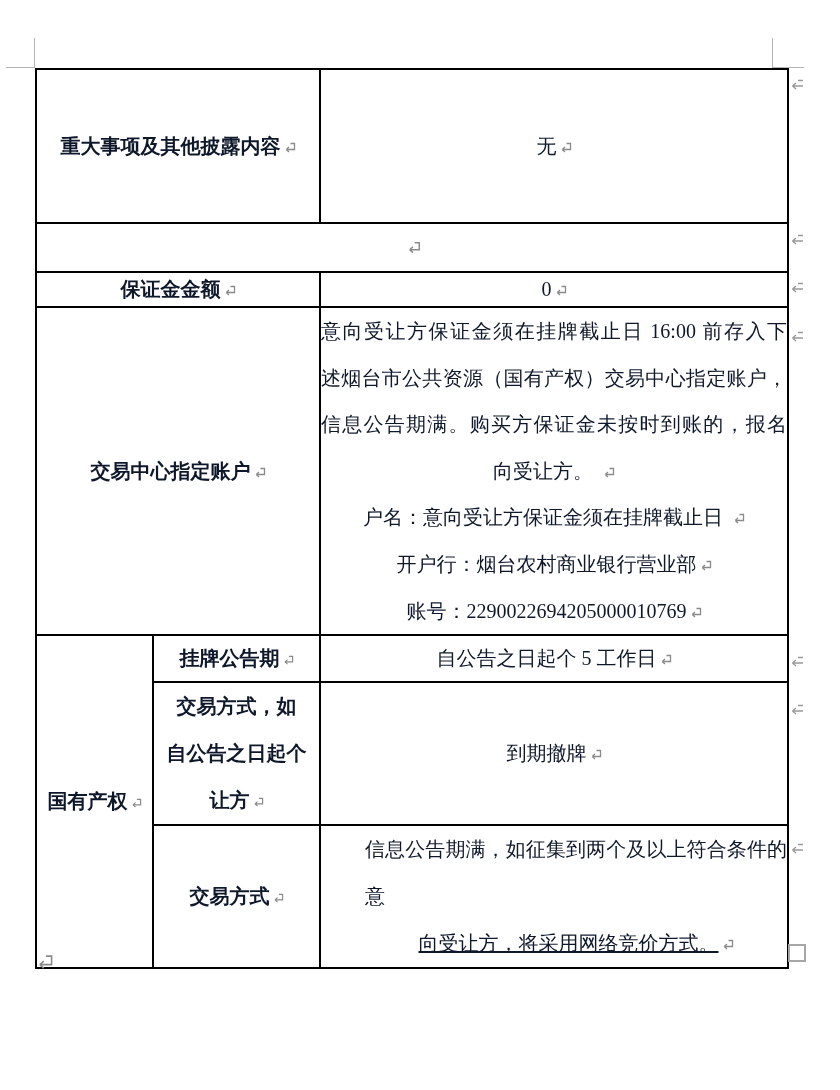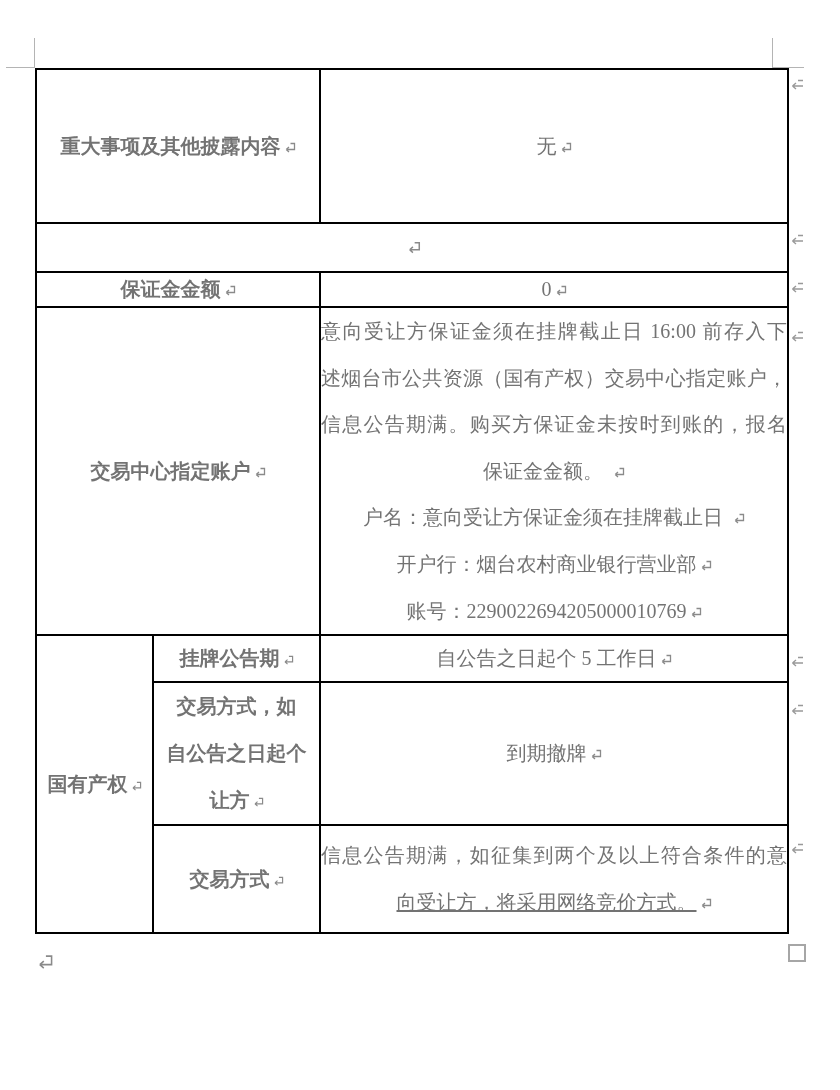--- a/index.html
+++ b/index.html
@@ -1,21 +1,21 @@
 <!DOCTYPE html>
 <html><head>
 <meta charset="utf-8">
 <style>
   html,body{margin:0;padding:0;background:#ffffff;}
   #page{
     position:relative;
     width:840px;height:1090px;
     background:#ffffff;
     font-family:"Liberation Serif","DejaVu Serif",serif;
-    color:#737373;
+    color:#0f172a;
     overflow:hidden;
   }
   
   .crop{position:absolute;background:#b4b4b4;}
   #crop-left-v{left:34px;top:38px;width:1px;height:30px;}
   #crop-left-h{left:6px;top:67px;width:28px;height:1px;}
   #crop-right-v{left:772px;top:38px;width:1px;height:30px;}
   #crop-right-h{left:772px;top:67px;width:32px;height:1px;}
 
   table#doc-table{
@@ -33,21 +33,21 @@
   }
   .lbl{font-weight:700;font-size:21px;}
   .r1{height:154px;} .r2{height:49px;} .r3{height:35px;}
   .r4{height:327px;} .r5{height:47px;} .r6{height:139px;} .r7{height:108px;}
 
   .para-cell{text-align:left;padding:0 11px;}
   .para-cell .ln{line-height:46.6px;white-space:nowrap;}
   .para-cell .ln.stretch{white-space:normal;text-align:justify;text-align-last:justify;}
   .ml3 .ln{line-height:47px;}
   .two-ln{padding:0 11px;}
-  .two-ln .ln{line-height:47px;}
+  .two-ln .ln{line-height:47px;padding-left:44px;}
   .two-ln .ln.stretch{text-align:justify;text-align-last:justify;}
   .two-ln .ln.cntr{text-align:center;text-decoration:underline;}
 
   
   .pm{display:inline-block;vertical-align:-1px;margin-left:2px;}
   .pm.sp{margin-left:9px;}
   .rowmark{position:absolute;left:790px;}
   #para-after-table{position:absolute;left:35px;top:954px;}
   #resize-handle{
     position:absolute;left:788px;top:944px;
@@ -98,21 +98,21 @@
     </tr>
 
     <tr class="r4">
       <td colspan="2" class="lbl"><span>交易中心指定账户</span><svg class="pm" width="13" height="12" viewBox="0 0 13 12">
               <path d="M7.5 1.5 H11.5 V7.5 H3.2 M3.2 7.5 L6 5 M3.2 7.5 L6 10" fill="none" stroke="#8a8a8a" stroke-width="1.3"></path>
             </svg></td>
       <td class="para-cell">
         <div class="ln stretch">意向受让方保证金须在挂牌截止日 16:00 前存入下</div>
         <div class="ln stretch">述烟台市公共资源（国有产权）交易中心指定账户，</div>
         <div class="ln stretch">信息公告期满。购买方保证金未按时到账的，报名</div>
-        <div class="ln"><span>保证金金额。</span><svg class="pm sp" width="13" height="12" viewBox="0 0 13 12">
+        <div class="ln"><span>向受让方。</span><svg class="pm sp" width="13" height="12" viewBox="0 0 13 12">
                 <path d="M7.5 1.5 H11.5 V7.5 H3.2 M3.2 7.5 L6 5 M3.2 7.5 L6 10" fill="none" stroke="#8a8a8a" stroke-width="1.3"></path>
               </svg></div>
         <div class="ln"><span>户名：意向受让方保证金须在挂牌截止日</span><svg class="pm sp" width="13" height="12" viewBox="0 0 13 12">
                 <path d="M7.5 1.5 H11.5 V7.5 H3.2 M3.2 7.5 L6 5 M3.2 7.5 L6 10" fill="none" stroke="#8a8a8a" stroke-width="1.3"></path>
               </svg></div>
         <div class="ln"><span>开户行：烟台农村商业银行营业部</span><svg class="pm" width="13" height="12" viewBox="0 0 13 12">
                 <path d="M7.5 1.5 H11.5 V7.5 H3.2 M3.2 7.5 L6 5 M3.2 7.5 L6 10" fill="none" stroke="#8a8a8a" stroke-width="1.3"></path>
               </svg></div>
         <div class="ln"><span>账号：2290022694205000010769</span><svg class="pm" width="13" height="12" viewBox="0 0 13 12">
                 <path d="M7.5 1.5 H11.5 V7.5 H3.2 M3.2 7.5 L6 5 M3.2 7.5 L6 10" fill="none" stroke="#8a8a8a" stroke-width="1.3"></path>

